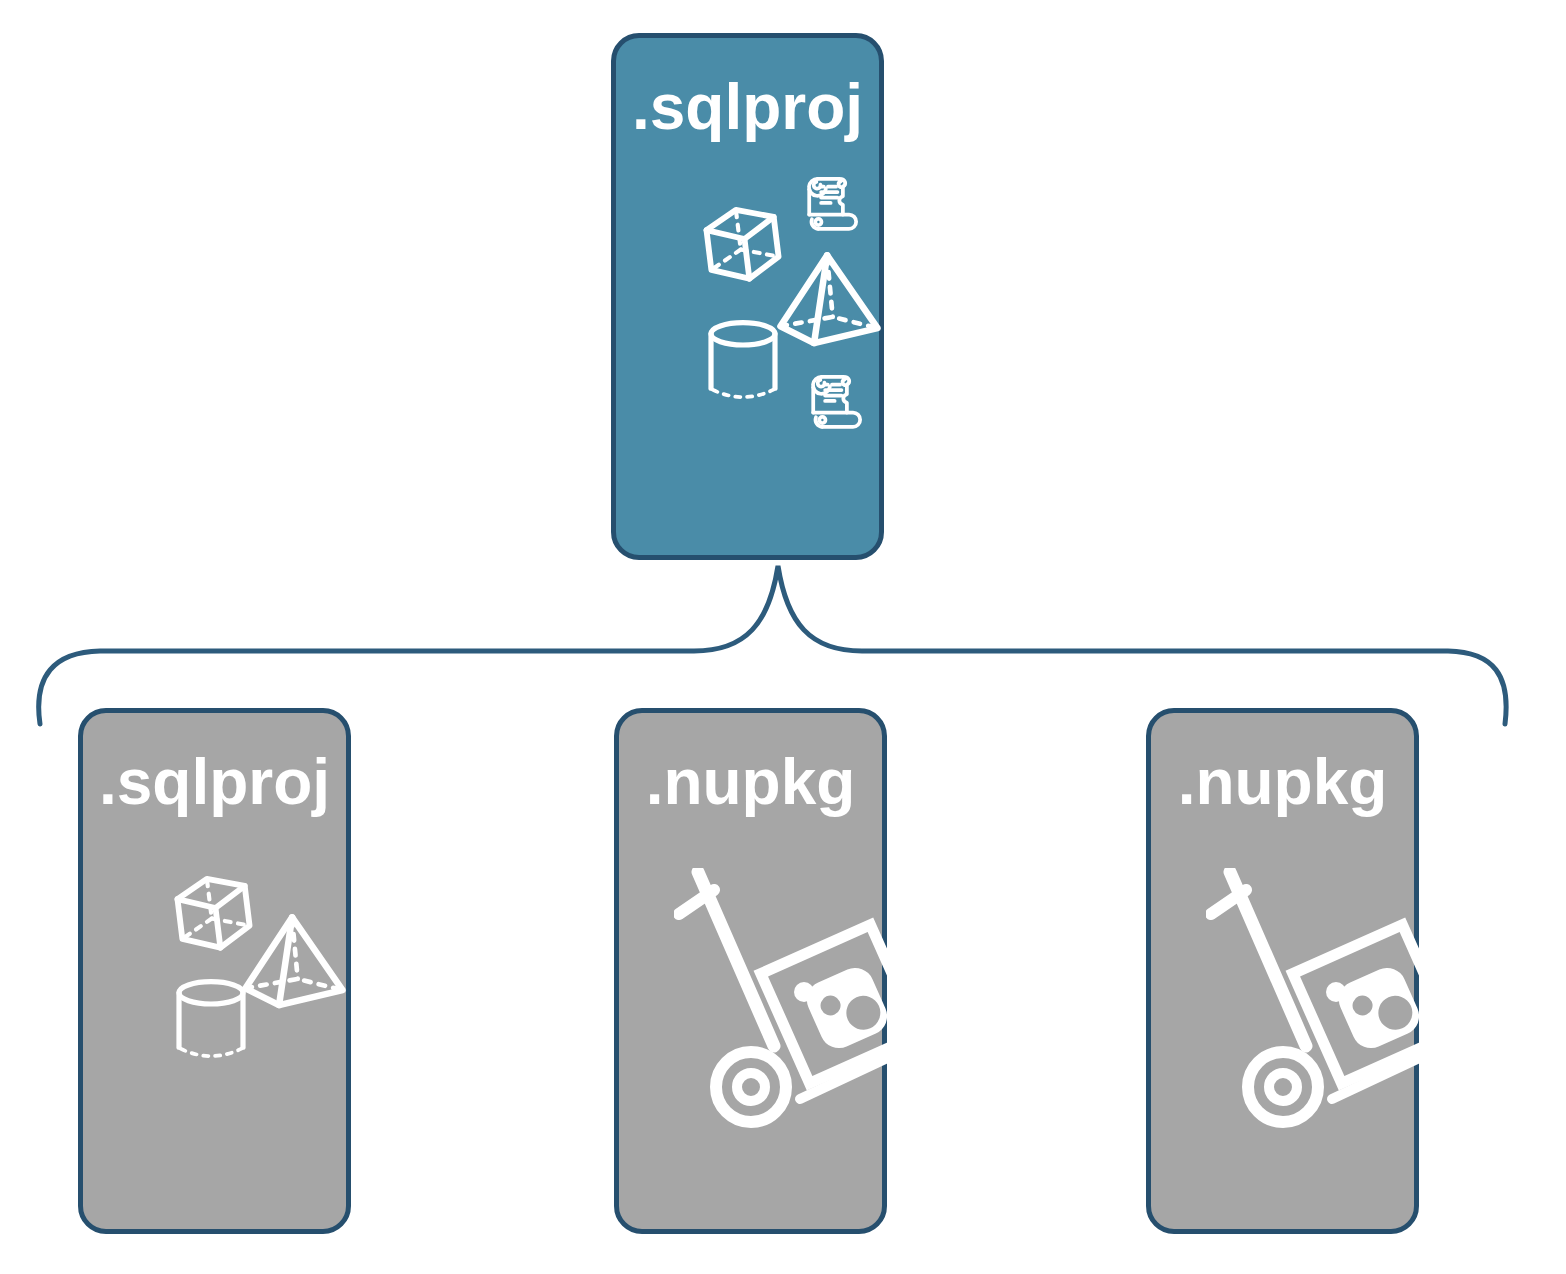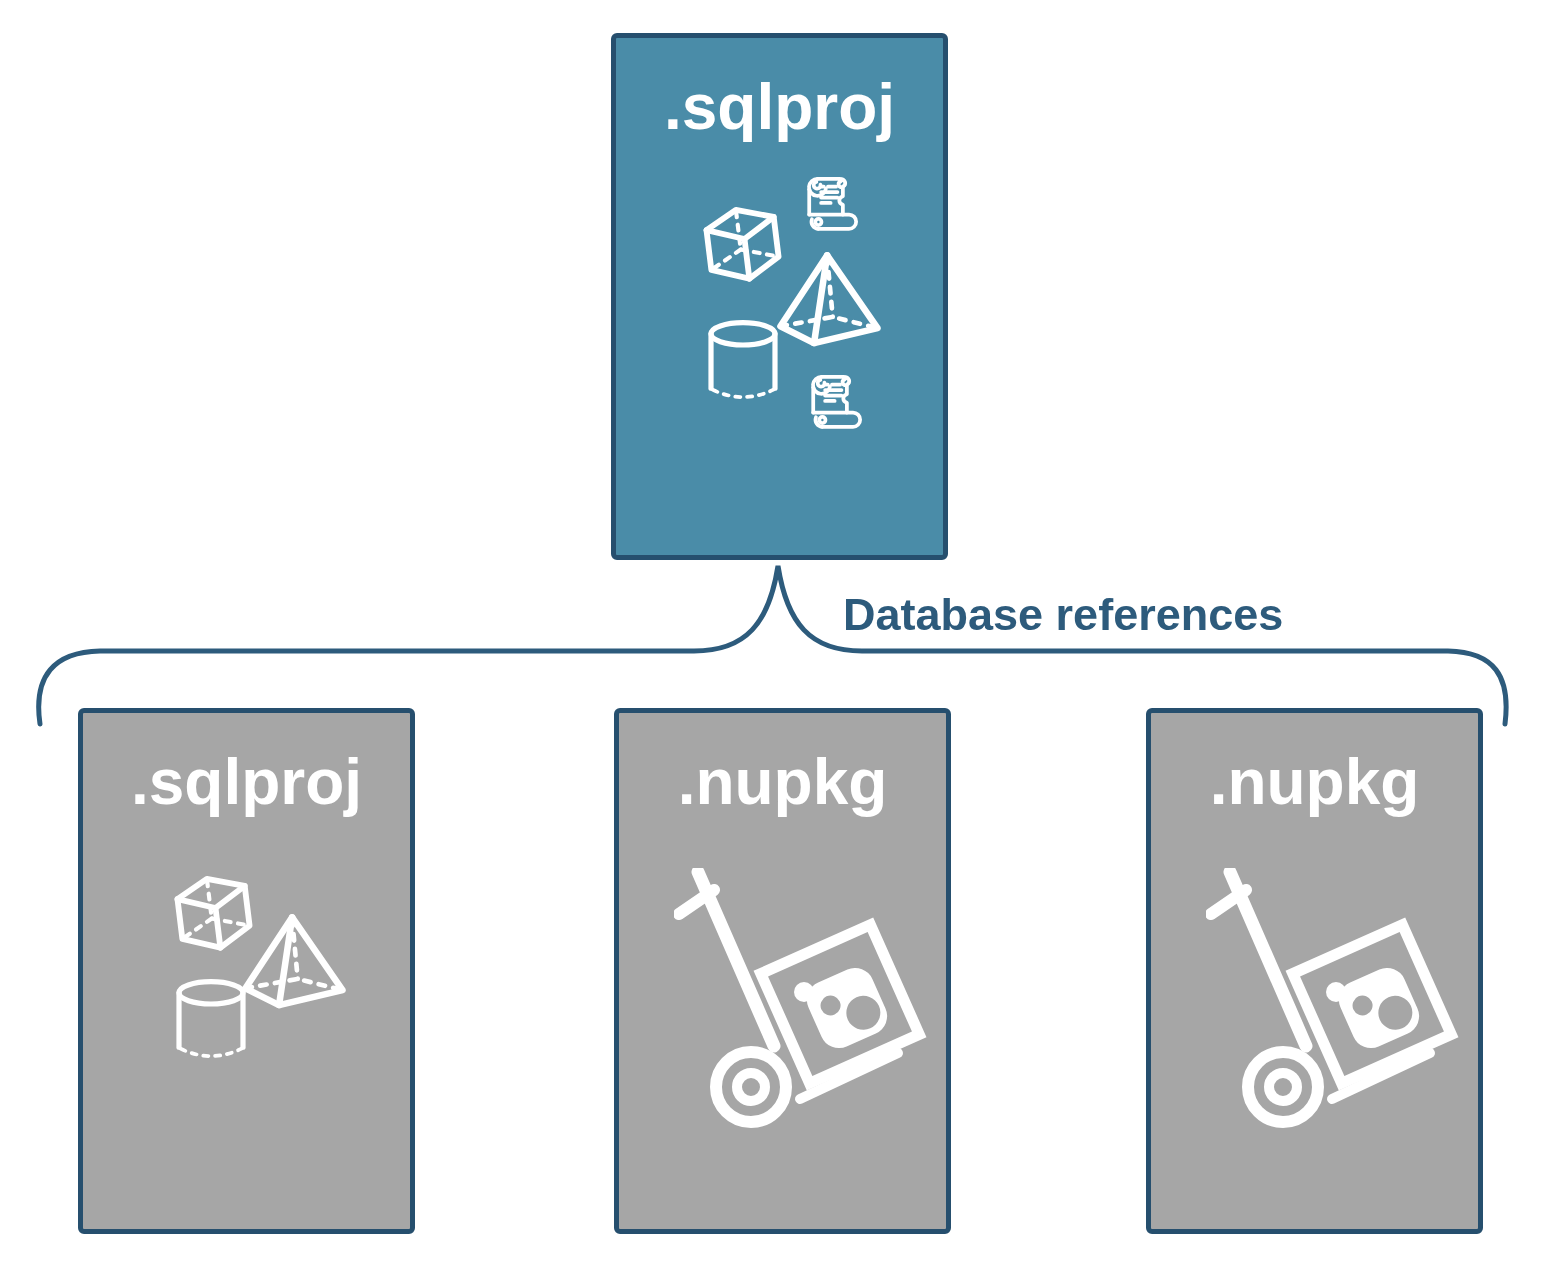--- a/index.html
+++ b/index.html
@@ -1,22 +1,22 @@
 <!DOCTYPE html>
 <html><head>
 <meta charset="utf-8">
 <style>
   * { box-sizing: border-box; }
   html,body { margin:0; padding:0; background:#ffffff; }
   body { font-family:"Liberation Sans", sans-serif; }
   .canvas { position:relative; width:1566px; height:1274px; background:#ffffff; overflow:hidden; }
 
   .node {
-    position:absolute; width:337px; height:527px;
-    border:5px solid #264F6E; border-radius:6px;
+    position:absolute; width:273px; height:527px;
+    border:5px solid #264F6E; border-radius:28px;
     text-align:center;
   }
   .node-root { left:611px; top:33px; background:#4A8CA8; }
   .node-gray { top:708px; height:526px; background:#A6A6A6; }
   .node-child-1 { left:78px; }
   .node-child-2 { left:614px; }
   .node-child-3 { left:1146px; }
 
   .node-label {
     display:block; margin-top:34px; font-size:64px; font-weight:bold;
@@ -107,21 +107,20 @@
   </defs>
 </svg>
 
 <div class="canvas">
 
   <svg class="brace-svg" width="1566" height="1274" viewBox="0 0 1566 1274">
     <path d="M40 724 C33 676 54 652 100 651 L694 651 C746 651 769 623 778 566
              C787 623 810 651 862 651 L1448 651 C1494 652 1511 676 1505 724" fill="none" stroke="#2D5B7C" stroke-width="5" stroke-linecap="round"></path>
   </svg>
 
-  <div class="refs-label">Database references</div>
 
   <div class="node node-root">
     <span class="node-label">.sqlproj</span>
     <svg class="icon tilt" style="left:76px; top:158px;" width="100" height="100" viewBox="0 0 120 120">
         <use href="#sym-cube"></use>
       </svg>
     <svg class="icon" style="left:182px; top:133px;" width="68" height="68" viewBox="0 0 100 100">
         <use href="#sym-scroll"></use>
       </svg>
     <svg class="icon" style="left:157px; top:208px;" width="112" height="112" viewBox="0 0 120 120">

